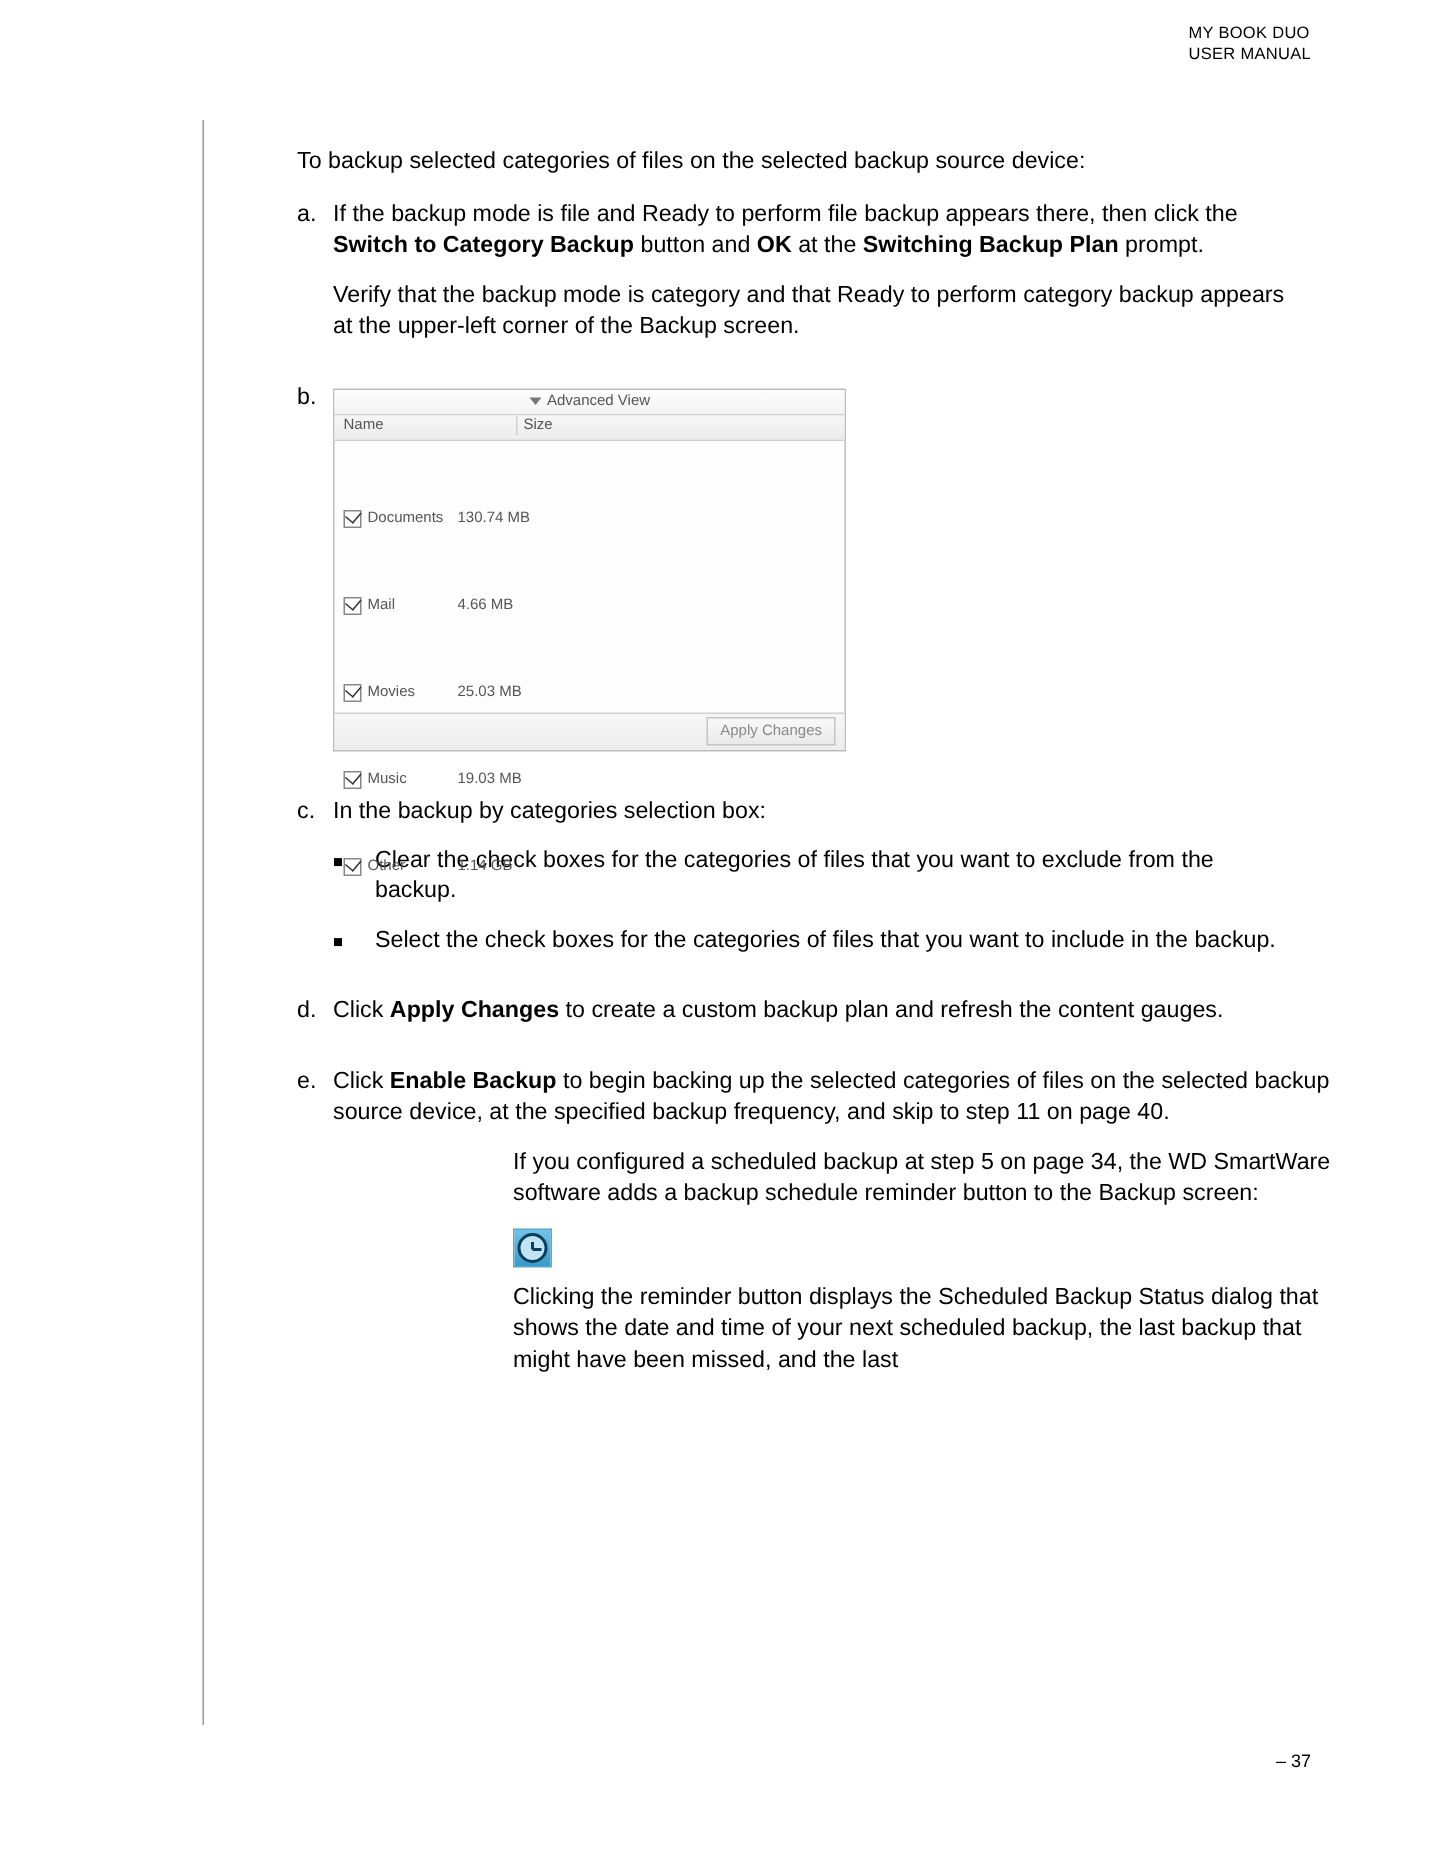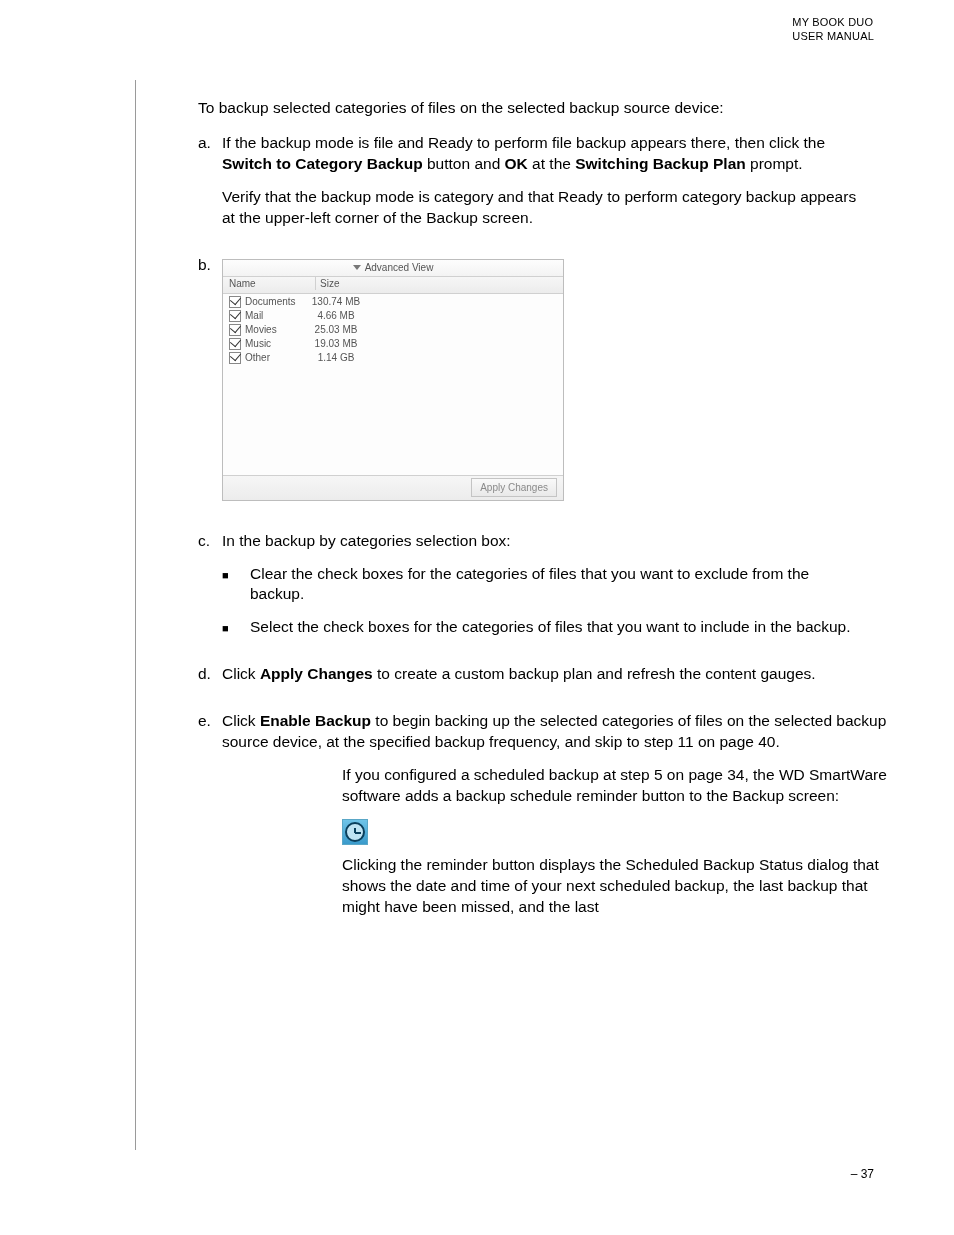--- a/index.html
+++ b/index.html
@@ -76,42 +76,42 @@
     border-top: 5px solid #777;
   }
   .panel-head {
     display: flex;
     height: 16px;
     border-bottom: 1px solid #d0d0d0;
     background: linear-gradient(#f6f6f6,#ececec);
     align-items: flex-start;
   }
   .panel-head .c1 { width: 86px; padding-left: 6px; }
-  .panel-head .c2 { flex: 0 0 60px; border-left: 1px solid #d0d0d0; padding-left: 4px; }
+  .panel-head .c2 { flex: 0 0 60px; border-left: 1px solid #d0d0d0; padding-left: 4px; margin-left: 29px; }
   .panel-head .c3 { flex: 1; border-left: 1px solid #d0d0d0; }
   .panel-rows { height: 180px; padding-top: 1px; }
-  .prow { display: flex; align-items: center; height: 14px; padding: 0 6px; }
+  .prow { display: flex; align-items: center; height: 14px; padding: 0 6px; margin-top: 44px; }
   .prow .chk {
     width: 10px; height: 10px;
     border: 1px solid #888;
     margin-right: 4px;
     position: relative;
     background: #fff;
   }
   .prow .chk::after {
     content: "";
     position: absolute;
     left: 1px; top: -1px;
     width: 8px; height: 6px;
     border-left: 1.5px solid #333;
     border-bottom: 1.5px solid #333;
     transform: rotate(-50deg);
   }
   .prow .nm { width: 60px; }
-  .prow .sz { width: 62px; text-align: center; }
+  .prow .sz { width: 62px; text-align: left; }
   .panel-foot {
     height: 24px;
     border-top: 1px solid #d0d0d0;
     background: linear-gradient(#f6f6f6,#ececec);
     display: flex;
     justify-content: flex-end;
     align-items: center;
     padding-right: 6px;
   }
   .apply-btn {

